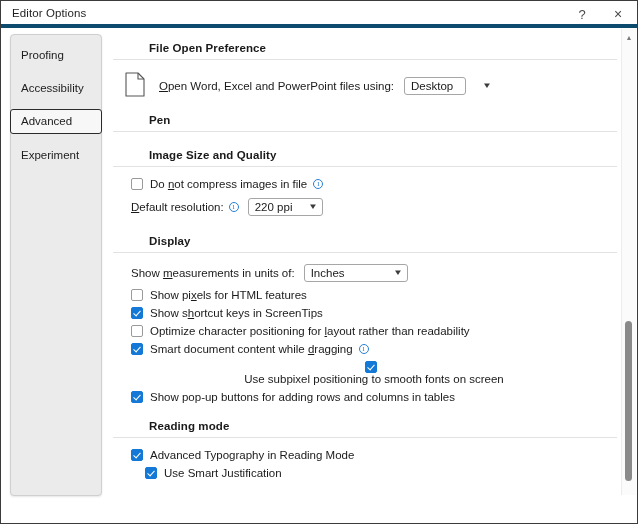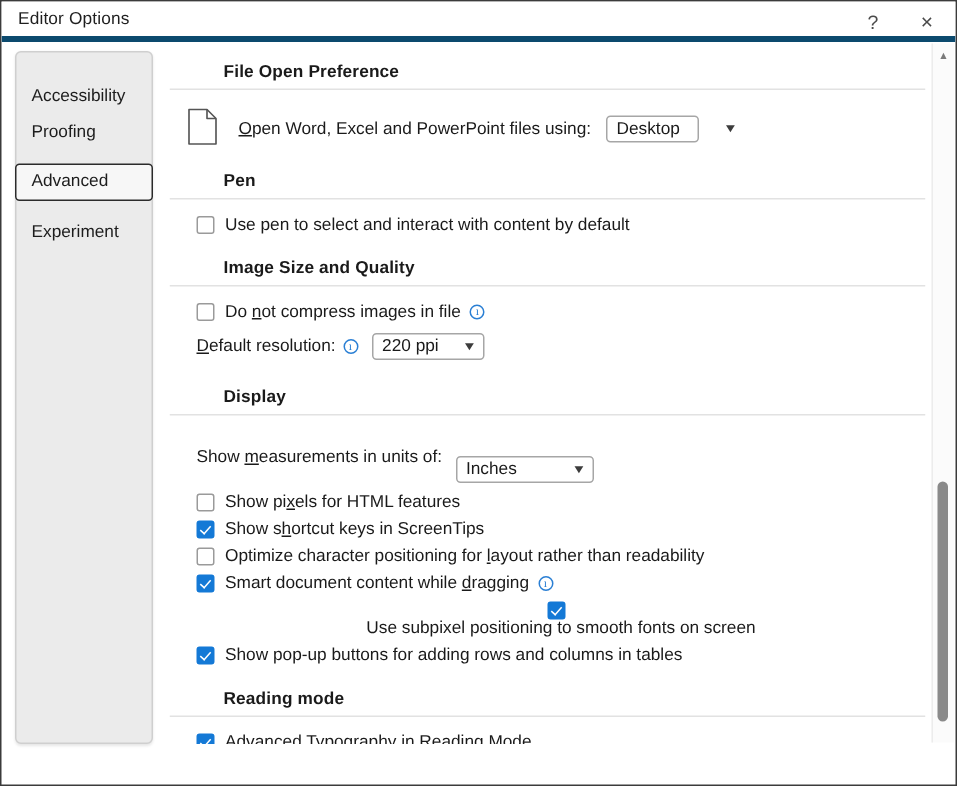--- a/index.html
+++ b/index.html
@@ -266,22 +266,22 @@
 <div id="window">
 
   <div id="titlebar">
     <div id="title-text">Editor Options</div>
     <button class="titlebar-btn" id="help-btn">?</button>
     <button class="titlebar-btn" id="close-btn">×</button>
   </div>
 
   <div id="sidebar">
     <div id="side-list">
+      <div class="side-item">Proofing</div>
       <div class="side-item spaced">Accessibility</div>
-      <div class="side-item">Proofing</div>
       <div class="side-item selected spaced">Advanced</div>
       <div class="side-item spaced">Experiment</div>
     </div>
   </div>
 
   <div id="content">
 
     <div style="margin-top:8px;">
       <div class="section-title">File Open Preference</div>
       <div class="rule"></div>
@@ -298,24 +298,20 @@
           <span>Desktop</span>
           <span class="chev">▼</span>
         </span>
       </div>
     </div>
 
     <div style="margin-top:15px;">
       <div class="section-title">Pen</div>
       <div class="rule"></div>
 
-      <div class="row" style="margin-top:11px; padding-left:18px;">
-        <span class="cb off"></span>
-        <span>Use pen to select and interact with content by default</span>
-      </div>
     </div>
 
     <div style="margin-top:17px;">
       <div class="section-title">Image Size and Quality</div>
       <div class="rule"></div>
 
       <div class="row" style="margin-top:11px; padding-left:18px;">
         <span class="cb off"></span>
         <span><span>Do </span><span class="u">n</span><span>ot compress images in file</span></span>
         <span class="info" style="margin-left:6px;">ı</span>
@@ -330,21 +326,21 @@
         </span>
       </div>
     </div>
 
     <div style="margin-top:19px;">
       <div class="section-title">Display</div>
       <div class="rule"></div>
 
       <div class="row" style="margin-top:11px; padding-left:18px;">
         <span><span>Show </span><span class="u">m</span><span>easurements in units of:</span></span>
-        <span class="combo" style="margin-left:9px; width:92px;margin-top:16px;">
+        <span class="combo" style="margin-left:9px; width:104px;">
           <span>Inches</span>
           <span class="chev">▼</span>
         </span>
       </div>
 
       <div class="row" style="margin-top:7px; padding-left:18px;">
         <span class="cb off"></span>
         <span><span>Show pi</span><span class="u">x</span><span>els for HTML features</span></span>
       </div>
 

